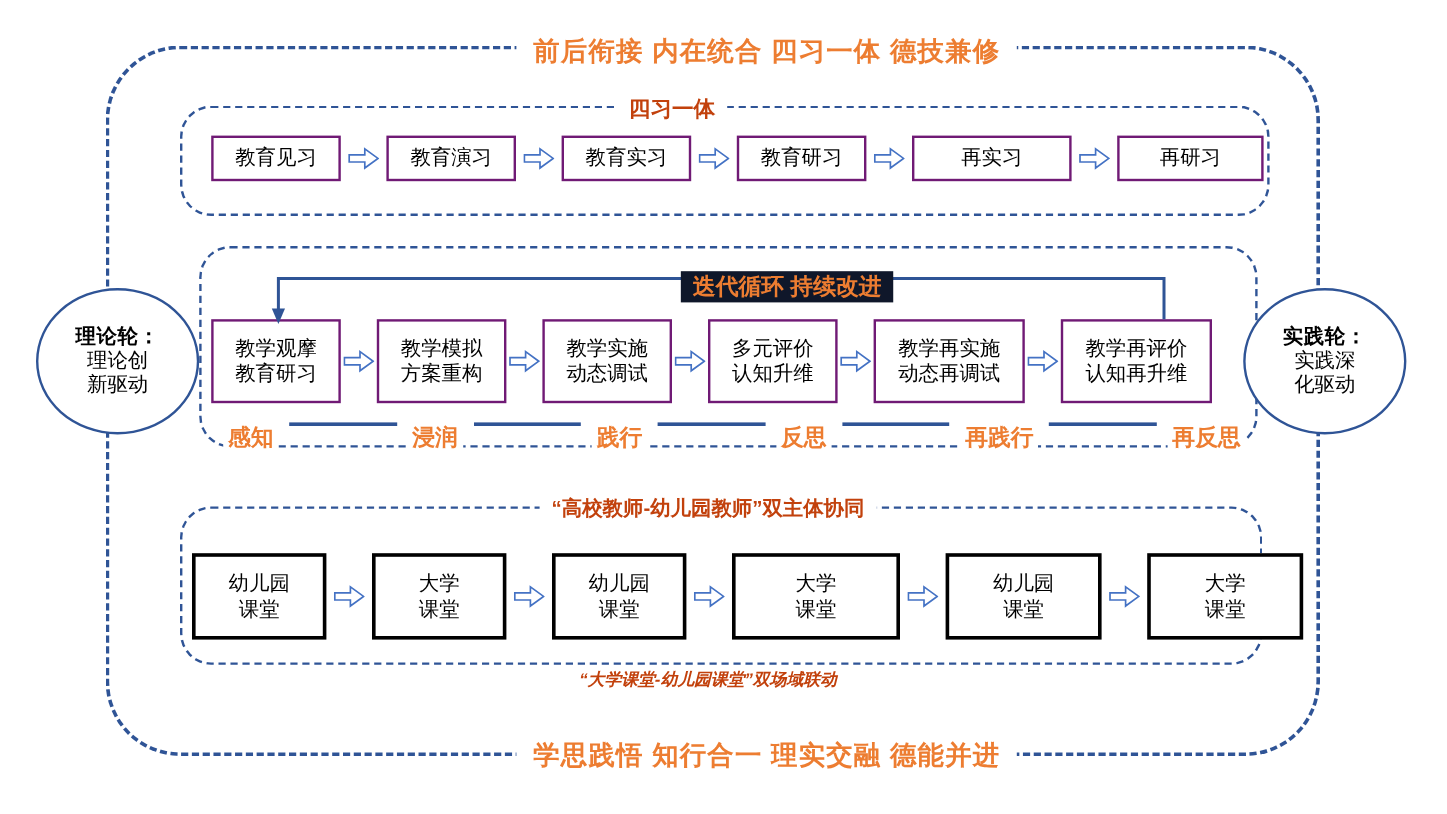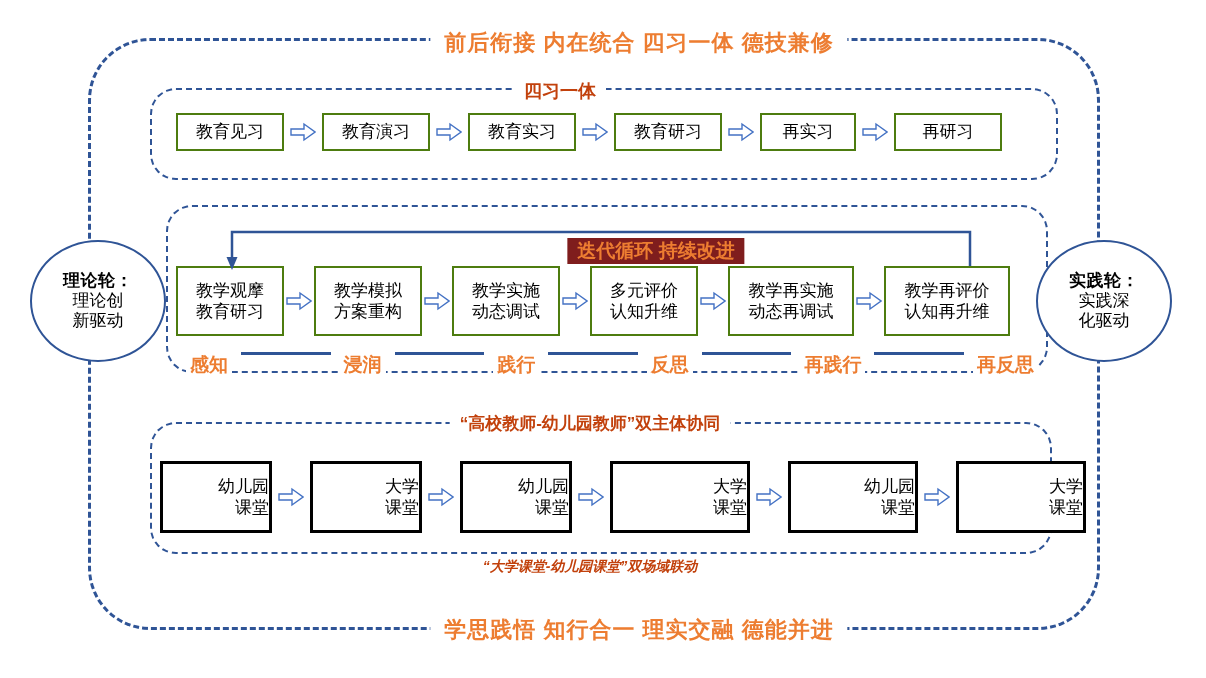--- a/index.html
+++ b/index.html
@@ -54,22 +54,22 @@
   #banner-top{left:639px;top:28px;transform:translateX(-50%);}
   #banner-bottom{left:639px;top:615px;transform:translateX(-50%);}
 
   
   .row{position:absolute;display:flex;align-items:center;}
   .node{
     box-sizing:border-box;background:#fff;display:flex;flex-direction:column;
     align-items:center;justify-content:center;text-align:center;
     font-size:17px;line-height:1.24;color:#000;white-space:nowrap;
   }
-  .node.blue{border:2px solid #4d7c0f;}
-  .node.black{border:3px solid #000;align-items:flex-end;}
+  .node.blue{border:2px solid #701a75;}
+  .node.black{border:3px solid #000;}
   .node .ln{display:block;}
 
   
   .arrow{flex:0 0 auto;display:flex;align-items:center;justify-content:center;}
   .arrow svg{display:block;}
 
   
   #row-top{left:176px;top:113px;}
   #row-top .node{height:38px;}
 
@@ -77,23 +77,23 @@
   #row-mid{left:176px;top:266px;}
   #row-mid .node{height:70px;}
 
   
   #row-bot{left:160px;top:461px;}
   #row-bot .node{height:72px;}
 
   
   #loop-layer{position:absolute;left:0;top:0;width:1206px;height:678px;pointer-events:none;z-index:3;}
   #loop-caption{
-    position:absolute;left:656px;top:238px;transform:translateX(-50%);
+    position:absolute;left:656px;top:226px;transform:translateX(-50%);
     font-weight:bold;font-size:19px;color:#ED7D31;white-space:nowrap;
-    background:#7f1d1d;padding:0 10px;z-index:4;
+    background:#0f172a;padding:0 10px;z-index:4;
   }
 
   
   #stage-strip{
     position:absolute;left:186px;top:352px;width:852px;height:30px;
     display:flex;align-items:flex-start;z-index:5;
   }
   .stage-name{
     font-weight:bold;font-size:19px;color:#ED7D31;white-space:nowrap;
     background:#fff;padding:0 4px;
@@ -161,29 +161,29 @@
         </svg>
       </span>
       <div class="node blue" style="width: 108px;">
         <span class="ln">教育研习</span>
       </div>
       <span class="arrow" style="width: 38px;">
         <svg width="26" height="20" viewBox="0 0 26 20">
           <polygon points="1,7 14,7 14,2 25,10 14,18 14,13 1,13" fill="#ffffff" stroke="#4472C4" stroke-width="1.4" stroke-linejoin="miter"></polygon>
         </svg>
       </span>
-      <div class="node blue" style="width: 96px;">
+      <div class="node blue" style="width: 133px;">
         <span class="ln">再实习</span>
       </div>
       <span class="arrow" style="width: 38px;">
         <svg width="26" height="20" viewBox="0 0 26 20">
           <polygon points="1,7 14,7 14,2 25,10 14,18 14,13 1,13" fill="#ffffff" stroke="#4472C4" stroke-width="1.4" stroke-linejoin="miter"></polygon>
         </svg>
       </span>
-      <div class="node blue" style="width: 108px;">
+      <div class="node blue" style="width: 122px;">
         <span class="ln">再研习</span>
       </div>
     </div>
   <div class="row" id="row-mid">
       <div class="node blue" style="width: 108px;">
         <span class="ln">教学观摩</span>
         <span class="ln">教育研习</span>
       </div>
       <span class="arrow" style="width: 30px;">
         <svg width="26" height="20" viewBox="0 0 26 20">

